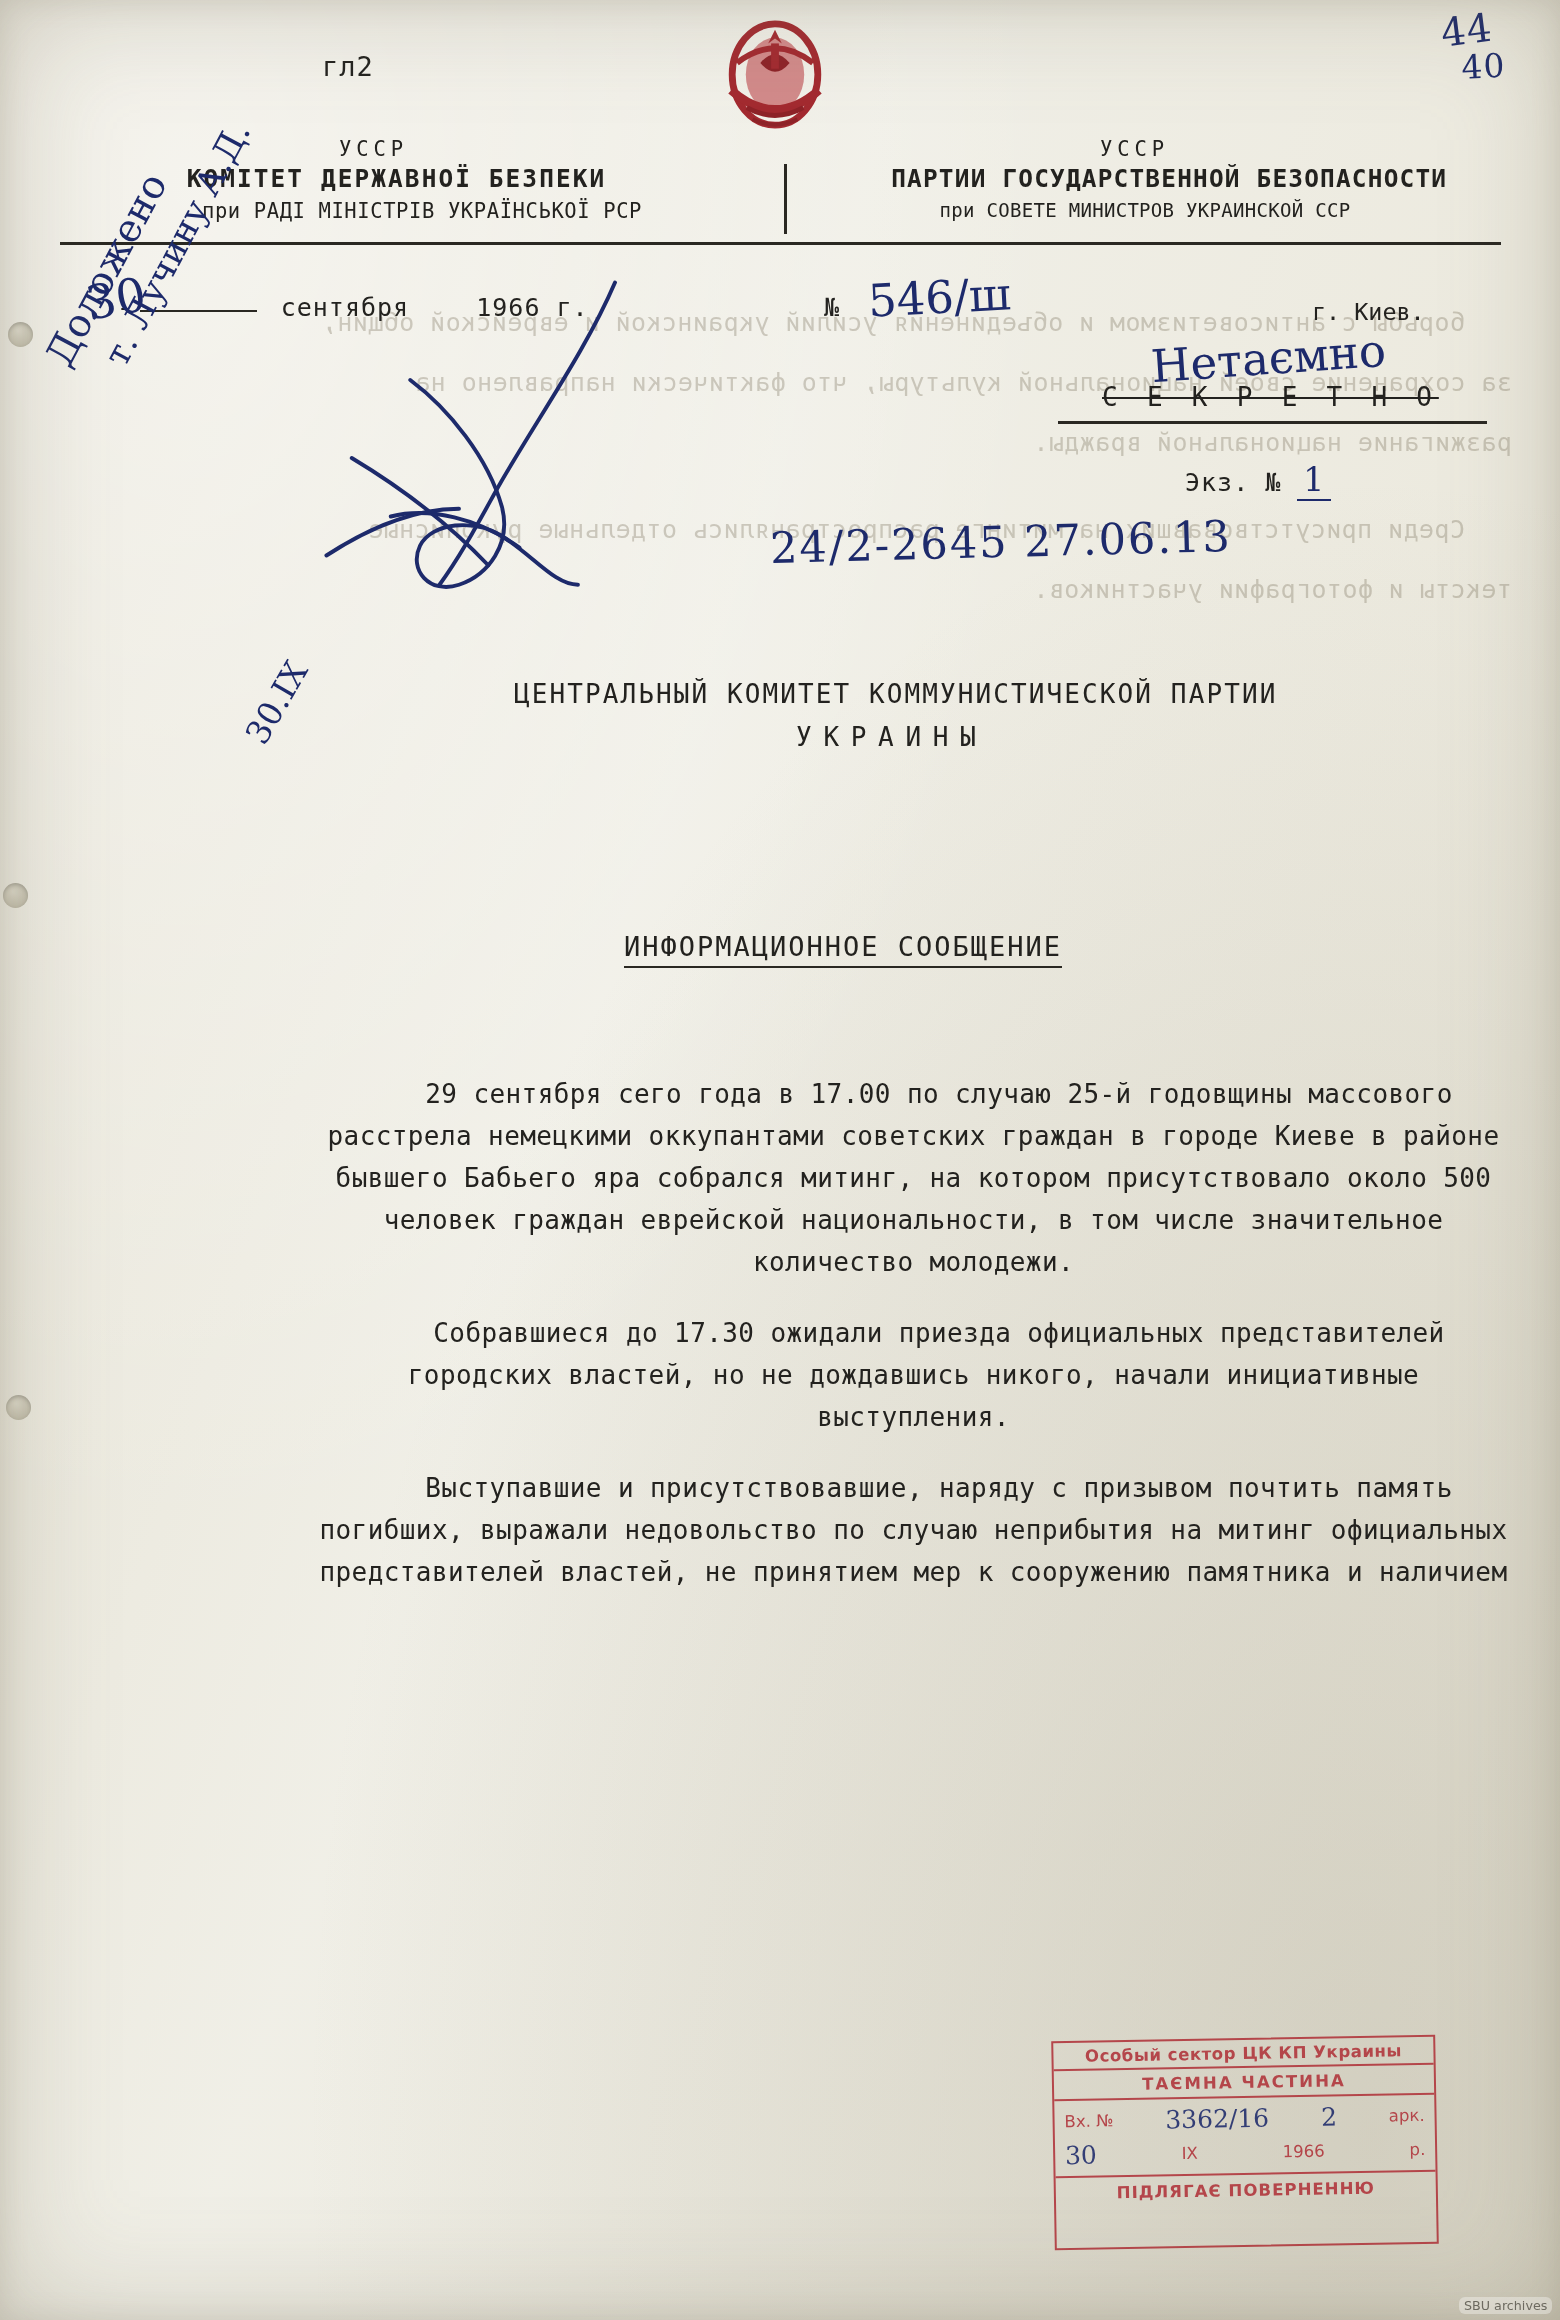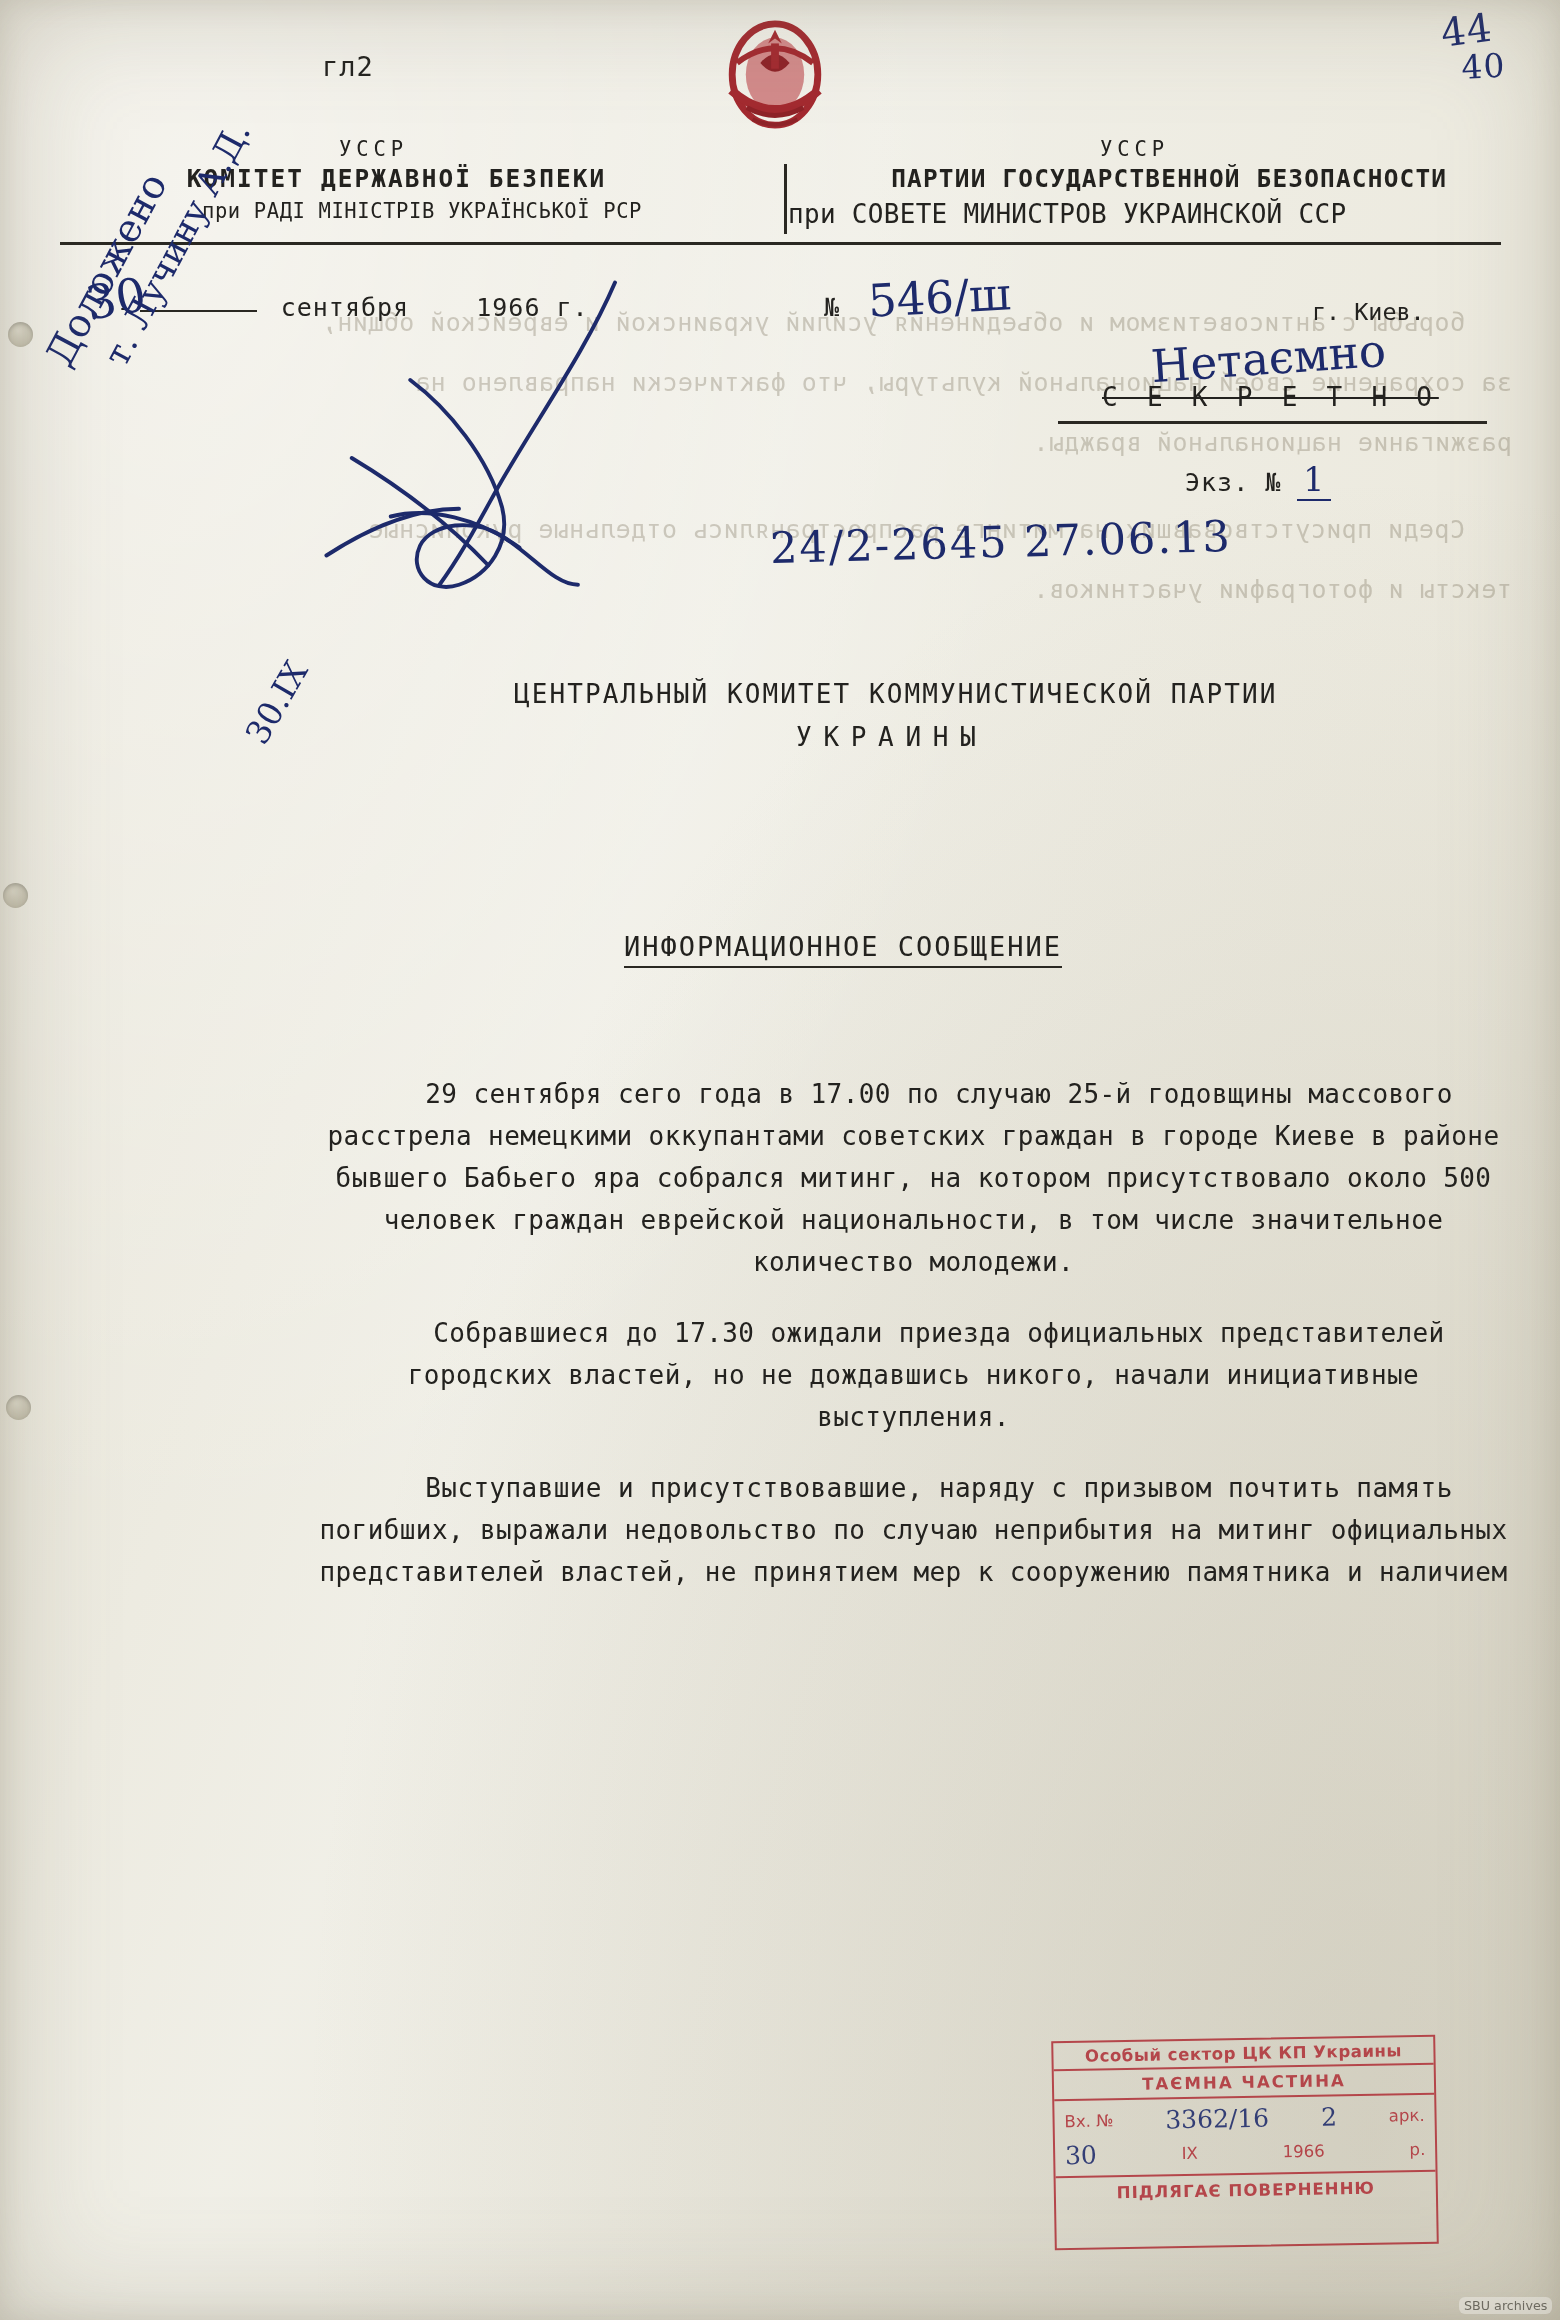--- a/index.html
+++ b/index.html
@@ -120,22 +120,22 @@
     left: 59px; top: 199px;
     width: 726px;
     text-align: center;
     font-size: 20.5px;
     letter-spacing: 0.6px;
   }
   .sub-right {
     position: absolute;
     left: 788px; top: 199px;
     width: 714px;
-    text-align: left;
-    font-size: 26px;
+    text-align: center;
+    font-size: 19px;
     letter-spacing: 0.3px;
   }
   .rule {
     position: absolute;
     left: 60px; top: 242px;
     width: 1441px;
     height: 2.9px;
     background: #2a2822;
   }
 

